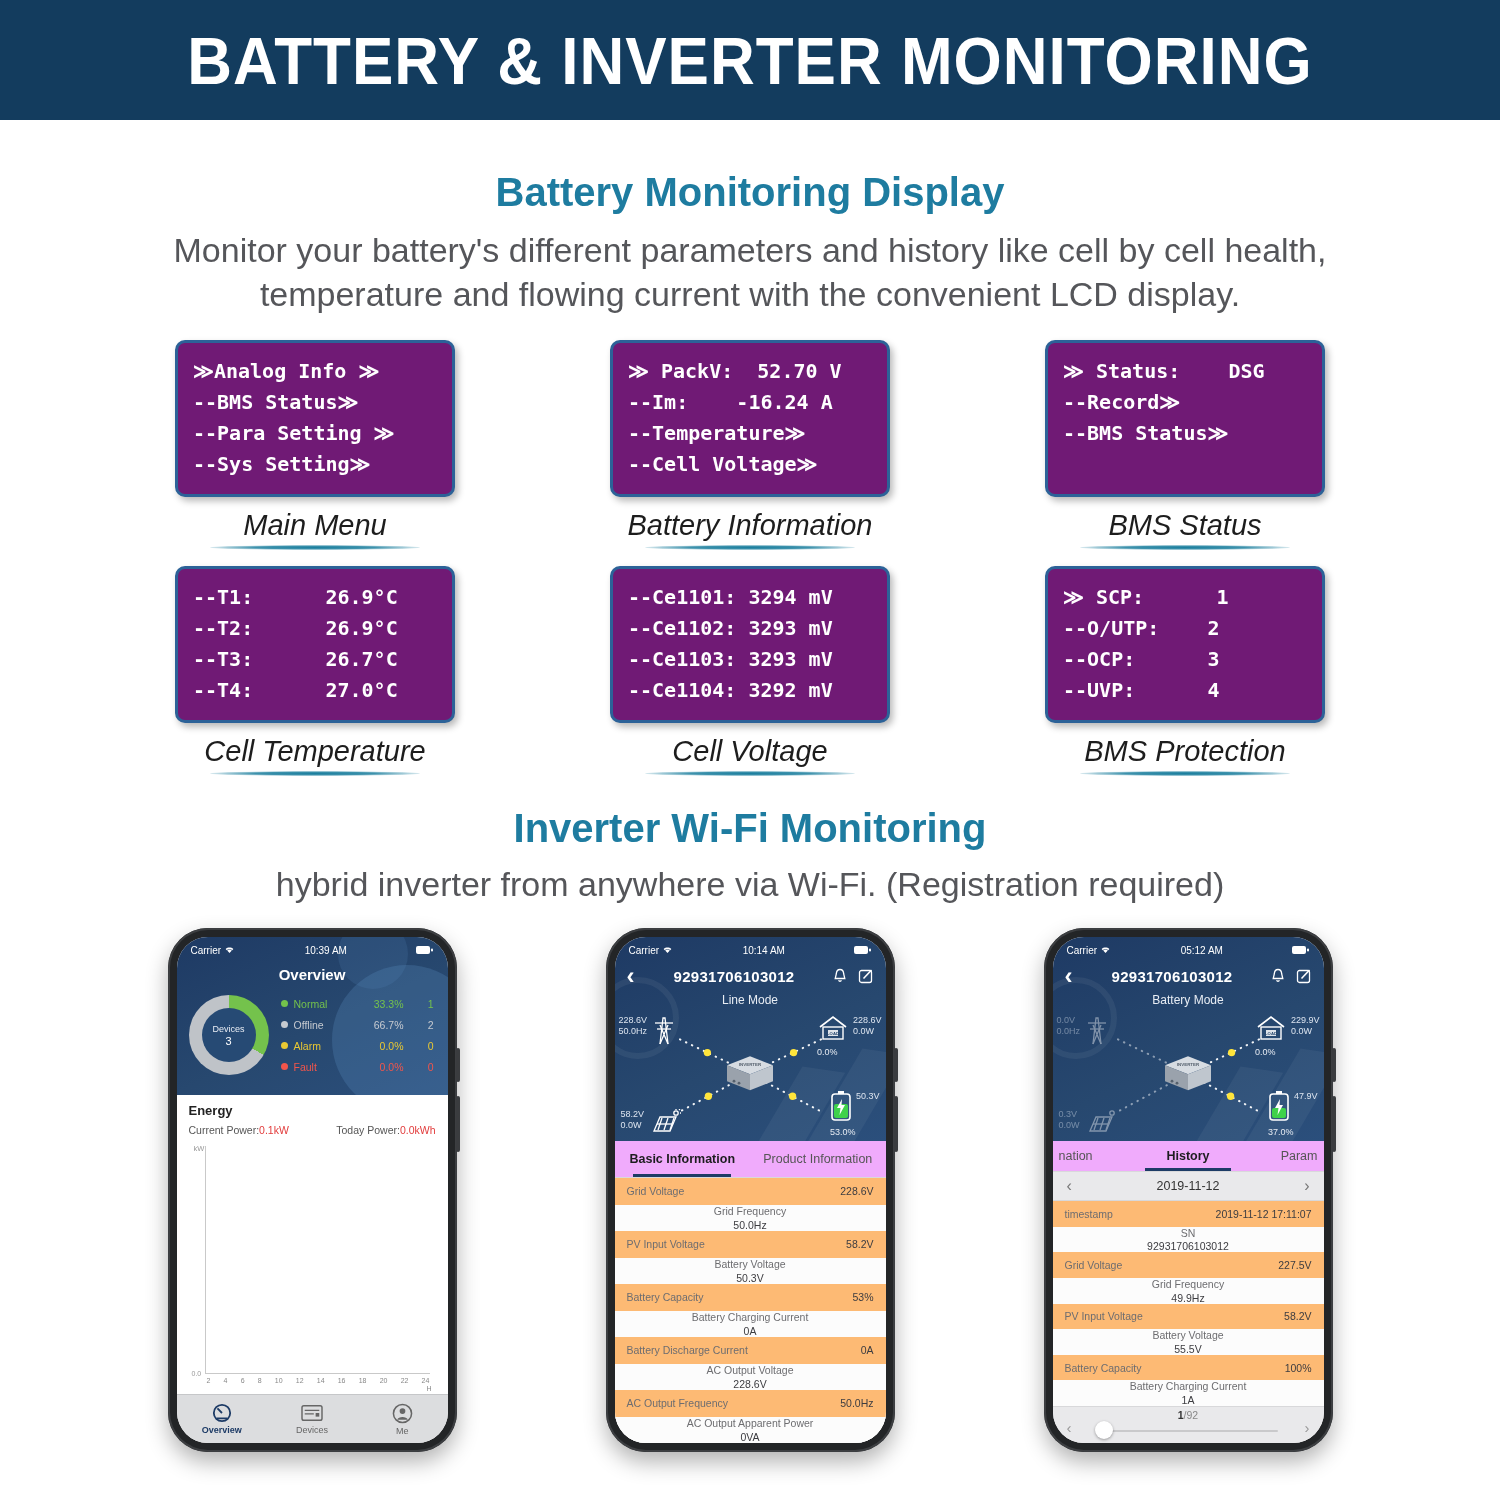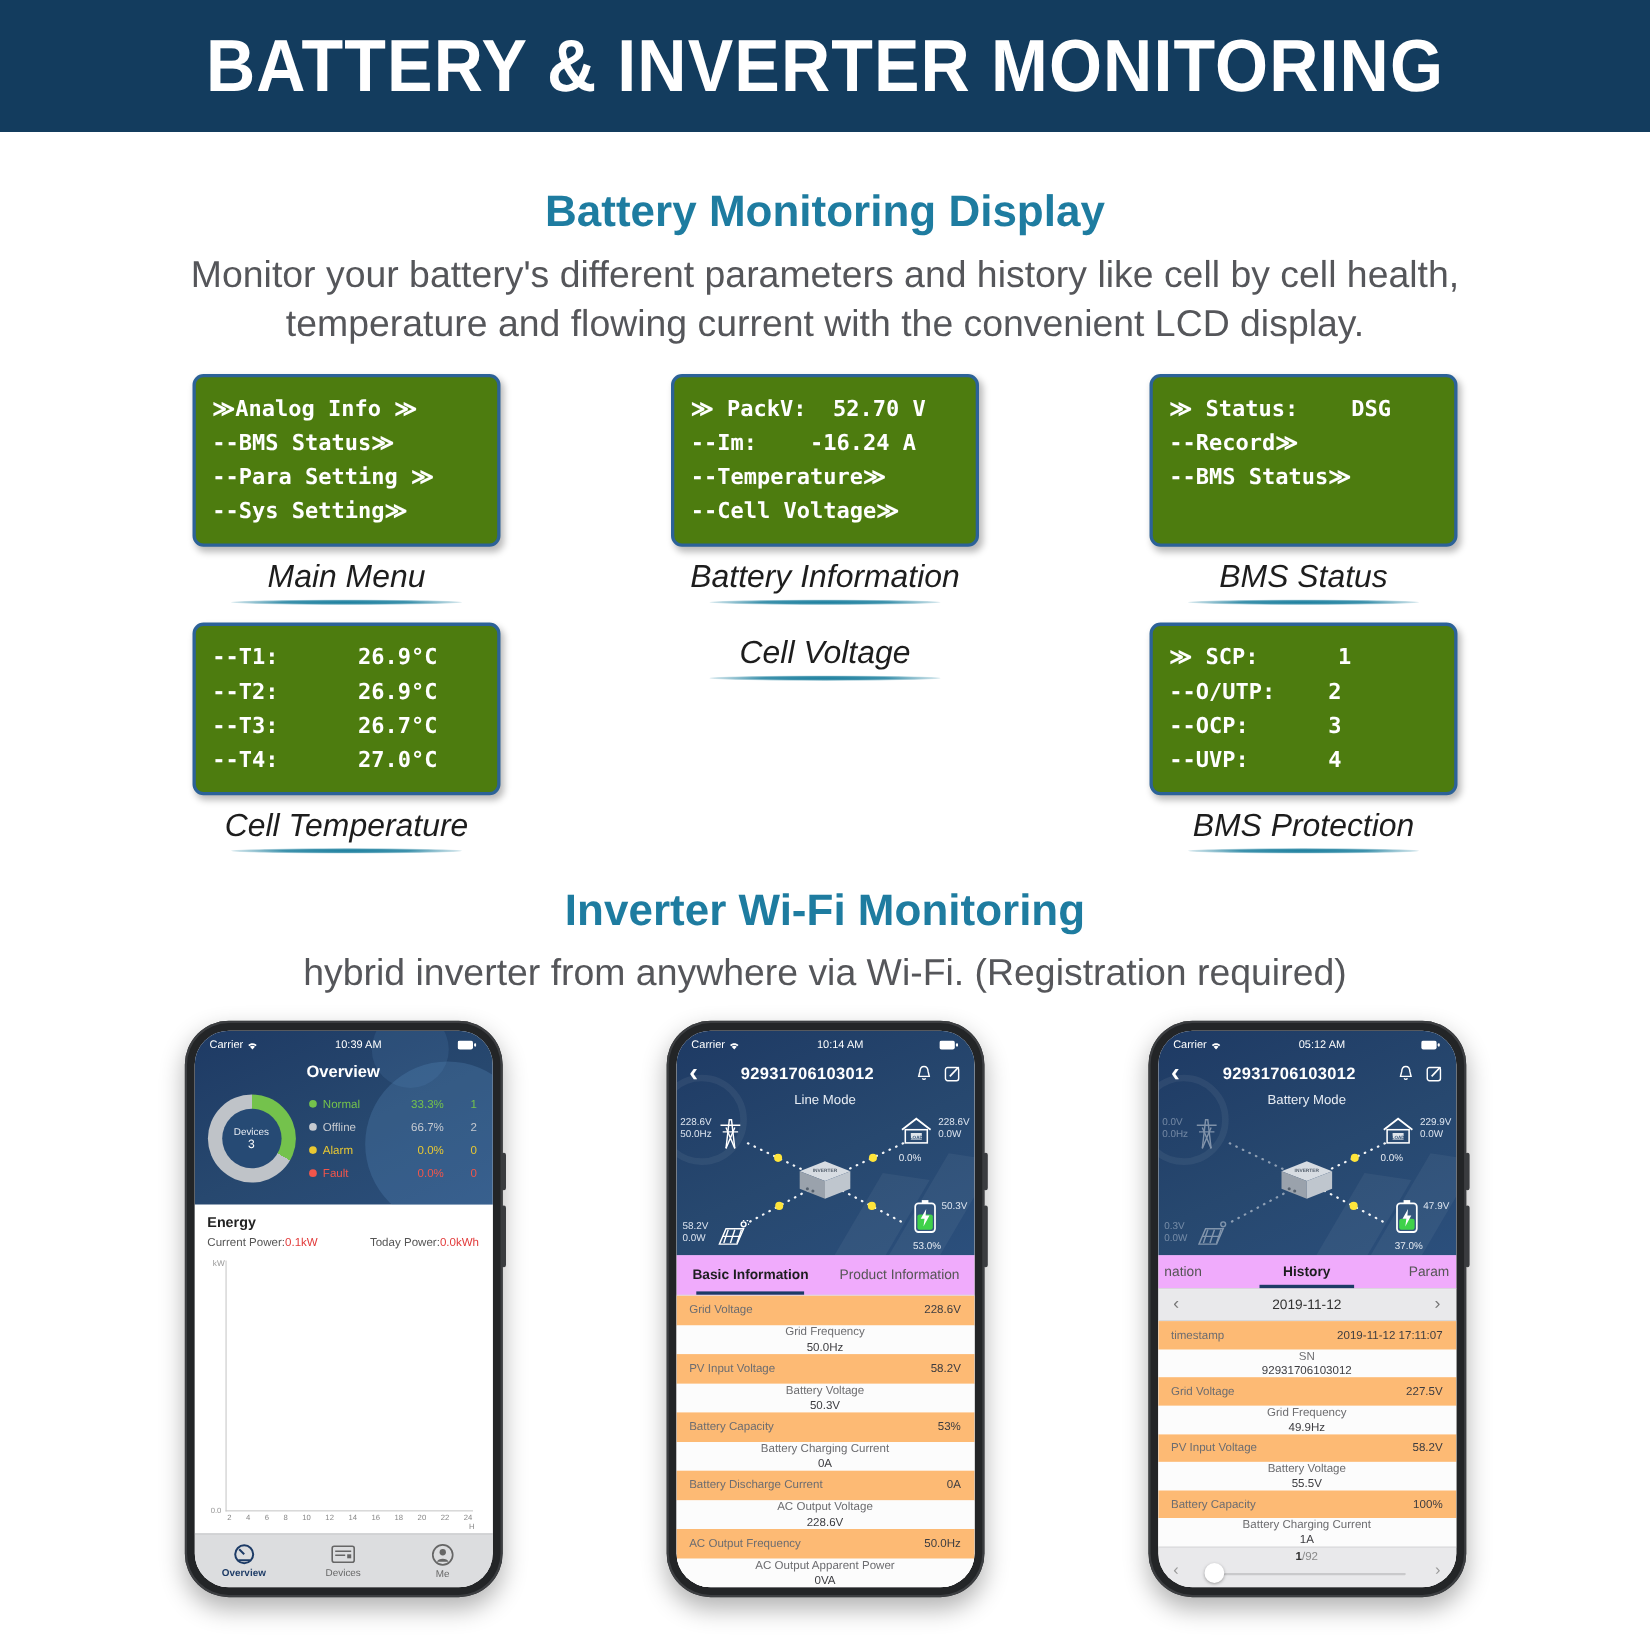--- a/index.html
+++ b/index.html
@@ -12,42 +12,42 @@
 
   
   .sec-heading{margin:50px 0 0;text-align:center;color:#1e7ca0;font-size:40px;line-height:44px;font-weight:bold;}
   .sec-heading.second{margin-top:30px;}
   .sec-desc{margin:14px auto 0;text-align:center;color:#55565a;font-size:34px;line-height:44px;}
   .sec-desc.second{margin-top:12px;}
 
   
   .lcd-grid{width:1150px;margin:24px auto 0;display:grid;grid-template-columns:repeat(3,280px);justify-content:space-between;row-gap:16px;}
   .lcd-cell{display:flex;flex-direction:column;align-items:center;}
-  .lcd-screen{width:280px;height:157px;box-sizing:border-box;background:#4d7c0f;border:3px solid #2c6298;border-radius:10px;
+  .lcd-screen{width:280px;height:157px;box-sizing:border-box;background:#701a75;border:3px solid #2c6298;border-radius:10px;
     box-shadow:3px 4px 7px rgba(0,0,0,.28);padding:13px 0 0 15px;
     font-family:"DejaVu Sans Mono",monospace;font-weight:bold;color:#fff;font-size:20px;line-height:31px;white-space:pre;}
   .lcd-caption{margin-top:12px;font-style:italic;color:#1d1d1d;font-size:29px;line-height:32px;}
   .lcd-underline{margin-top:4px;width:210px;height:5px;border-radius:50%;
     background:radial-gradient(ellipse at center,#1c7f9e 0%,rgba(28,127,158,.85) 40%,rgba(28,127,158,0) 78%);}
 
   
   .phones{width:1165px;margin:22px auto 0;display:flex;justify-content:space-between;}
   .phone{width:289px;height:524px;box-sizing:border-box;background:#232527;border-radius:40px;padding:9px;position:relative;
     box-shadow:0 10px 22px rgba(0,0,0,.30), inset 0 0 0 2px #3c3e41;}
   .side-btn{position:absolute;width:4px;background:#3a3c3f;border-radius:2px;right:-3px;}
   .sb1{top:120px;height:34px;} .sb2{top:168px;height:56px;}
   .screen{width:100%;height:100%;border-radius:31px;overflow:hidden;background:#fff;position:relative;display:flex;flex-direction:column;}
 
   .p-dark{background:linear-gradient(155deg,#1e3a64 0%,#27486f 55%,#2b4f7c 100%);color:#fff;position:relative;overflow:hidden;}
   .deco-circle{position:absolute;border-radius:50%;background:rgba(90,140,190,.28);}
   .wm-sun{position:absolute;width:70px;height:70px;border:6px solid rgba(255,255,255,.06);border-radius:50%;left:-18px;top:40px;}
   .wm-stripe{position:absolute;width:46px;height:120px;background:rgba(255,255,255,.05);transform:skewX(-24deg) rotate(8deg);}
 
   .statusbar{height:18px;display:flex;align-items:center;justify-content:space-between;padding:4px 14px 0;font-size:10px;color:#fff;position:relative;z-index:3;}
-  .statusbar .left{display:flex;align-items:center;gap:3px;}
+  .statusbar .left{display:flex;gap:3px;}
 
   
   .ov-title{text-align:center;font-size:15px;font-weight:bold;padding:7px 0 2px;position:relative;z-index:3;}
   .overview-area{display:flex;align-items:center;padding:10px 10px 14px 10px;position:relative;z-index:3;}
   .donut-wrap{position:relative;width:80px;height:80px;flex:0 0 80px;margin-left:2px;}
   .donut{width:80px;height:80px;border-radius:50%;}
   .donut-hole{position:absolute;left:13px;top:13px;width:54px;height:54px;border-radius:50%;background:#264a74;display:flex;flex-direction:column;align-items:center;justify-content:center;}
   .donut-hole .dl{font-size:9px;color:#e8edf4;} .donut-hole .dv{font-size:11px;color:#fff;margin-top:1px;}
   .legend{flex:1;margin-left:12px;display:flex;flex-direction:column;gap:9px;}
   .leg-row{display:flex;align-items:center;font-size:10.5px;}
@@ -136,20 +136,21 @@
         <div class="lcd-screen"><div class="lcd-line">≫ Status:    DSG</div><div class="lcd-line">--Record≫</div><div class="lcd-line">--BMS Status≫</div></div>
         <div class="lcd-caption">BMS Status</div>
         <div class="lcd-underline"></div>
       </div>
       <div class="lcd-cell">
         <div class="lcd-screen"><div class="lcd-line">--T1:      26.9°C</div><div class="lcd-line">--T2:      26.9°C</div><div class="lcd-line">--T3:      26.7°C</div><div class="lcd-line">--T4:      27.0°C</div></div>
         <div class="lcd-caption">Cell Temperature</div>
         <div class="lcd-underline"></div>
       </div>
       <div class="lcd-cell">
+        <div class="lcd-screen"><div class="lcd-line">--Ce1101: 3294 mV</div><div class="lcd-line">--Ce1102: 3293 mV</div><div class="lcd-line">--Ce1103: 3293 mV</div><div class="lcd-line">--Ce1104: 3292 mV</div></div>
         <div class="lcd-caption">Cell Voltage</div>
         <div class="lcd-underline"></div>
       </div>
       <div class="lcd-cell">
         <div class="lcd-screen"><div class="lcd-line">≫ SCP:      1</div><div class="lcd-line">--O/UTP:    2</div><div class="lcd-line">--OCP:      3</div><div class="lcd-line">--UVP:      4</div></div>
         <div class="lcd-caption">BMS Protection</div>
         <div class="lcd-underline"></div>
       </div>
     </div>
 

